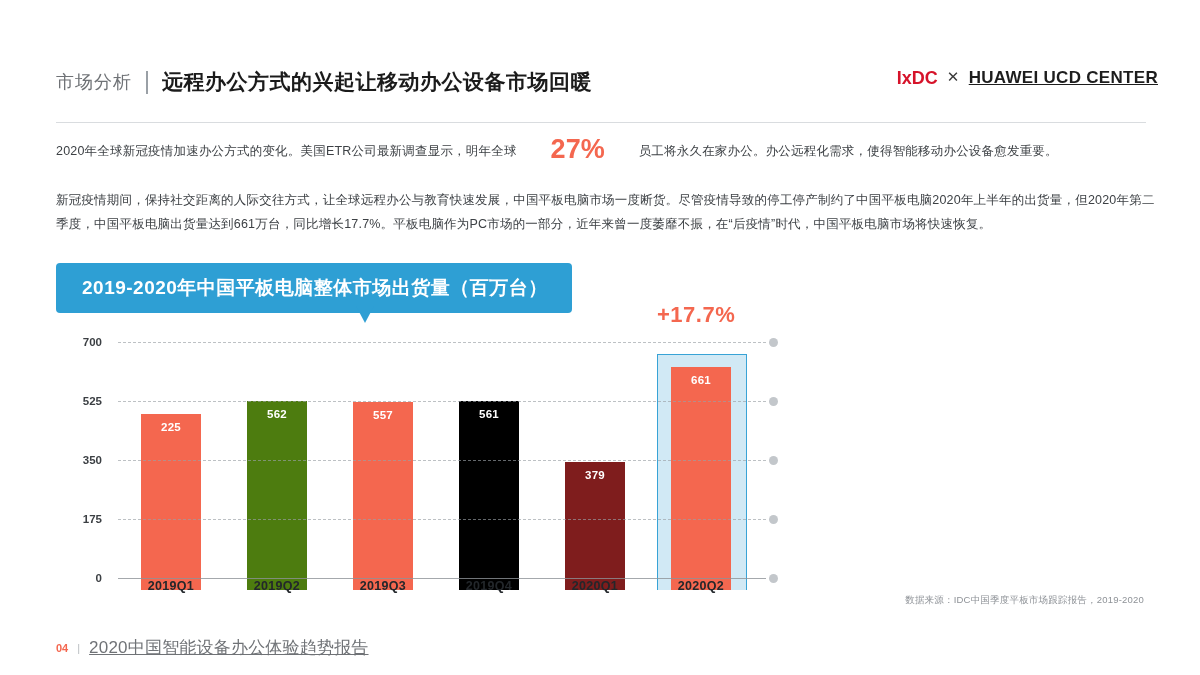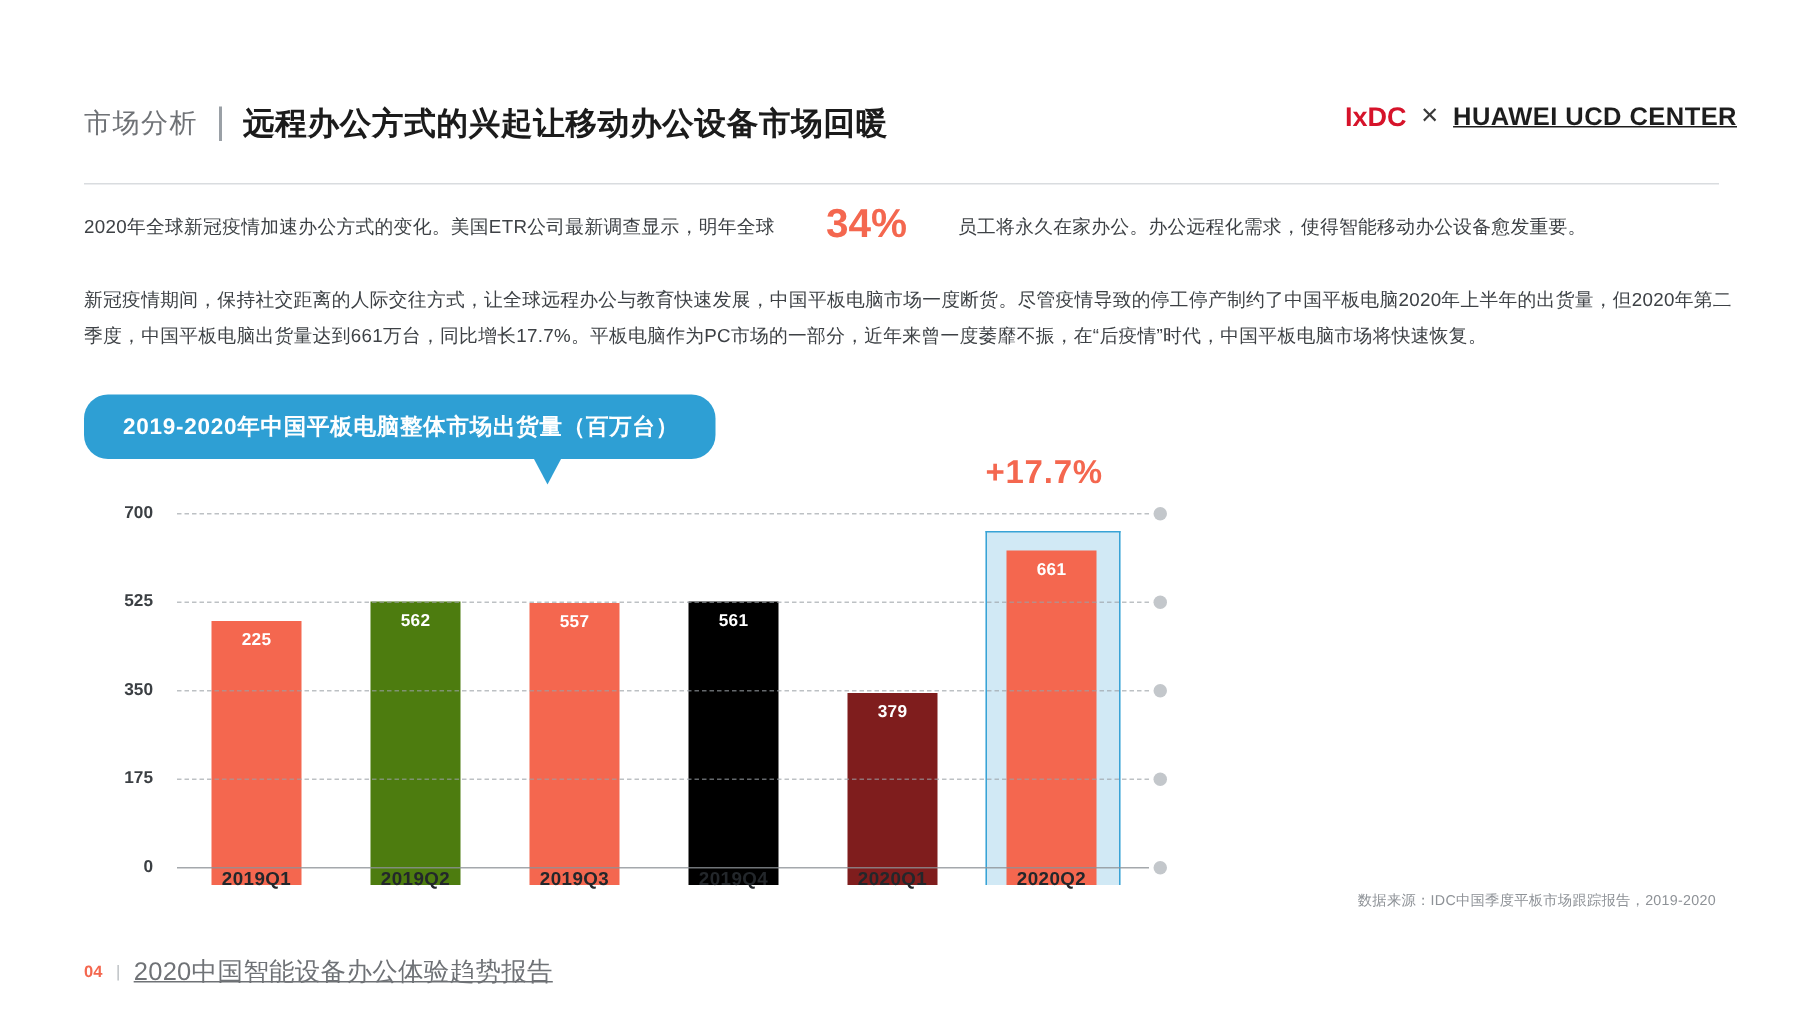--- a/index.html
+++ b/index.html
@@ -35,22 +35,22 @@
 
   
   .para{position:absolute;left:56px;font-size:12.5px;line-height:24px;color:#3d4145;letter-spacing:.2px;}
   .p1{top:136px;width:1100px;display:flex;align-items:flex-end;flex-wrap:nowrap;gap:32px;}
   .hl34{color:#f4674f;font-weight:bold;font-size:27px;line-height:1;padding:0 2px;letter-spacing:0;}
   .p2{top:188px;width:1110px;}
 
   
   .banner-wrap{position:absolute;left:56px;top:263px;}
   .banner{
-    background:#2e9fd4;color:#fff;font-weight:bold;font-size:15px;
-    padding:12px 24px 12px 26px;border-radius:16px;letter-spacing:.5px;
+    background:#2e9fd4;color:#fff;font-weight:bold;font-size:19px;
+    padding:12px 24px 12px 26px;border-radius:4px;letter-spacing:.5px;
     display:inline-block;white-space:nowrap;
   }
   .banner-tail{
     position:absolute;left:300px;top:43px;width:0;height:0;
     border-left:9px solid transparent;border-right:9px solid transparent;
     border-top:17px solid #2e9fd4;
   }
 
   
   .chart{position:absolute;left:56px;top:330px;width:700px;height:260px;}
@@ -120,21 +120,21 @@
 
   <div class="title-row">
     <span class="kicker">市场分析</span>
     <span class="vbar"></span>
     <span class="headline">远程办公方式的兴起让移动办公设备市场回暖</span>
   </div>
   <div class="rule"></div>
 
   <div class="para p1">
     <span>2020年全球新冠疫情加速办公方式的变化。美国ETR公司最新调查显示，明年全球</span>
-      <span class="hl34">34%</span>
+      <span class="hl34">27%</span>
       <span>员工将永久在家办公。办公远程化需求，使得智能移动办公设备愈发重要。</span>
   </div>
   <div class="para p2">新冠疫情期间，保持社交距离的人际交往方式，让全球远程办公与教育快速发展，中国平板电脑市场一度断货。尽管疫情导致的停工停产制约了中国平板电脑2020年上半年的出货量，但2020年第二季度，中国平板电脑出货量达到661万台，同比增长17.7%。平板电脑作为PC市场的一部分，近年来曾一度萎靡不振，在“后疫情”时代，中国平板电脑市场将快速恢复。</div>
 
   <div class="banner-wrap">
     <div class="banner">2019-2020年中国平板电脑整体市场出货量（百万台）</div>
     <div class="banner-tail"></div>
   </div>
 
   <div class="chart">

